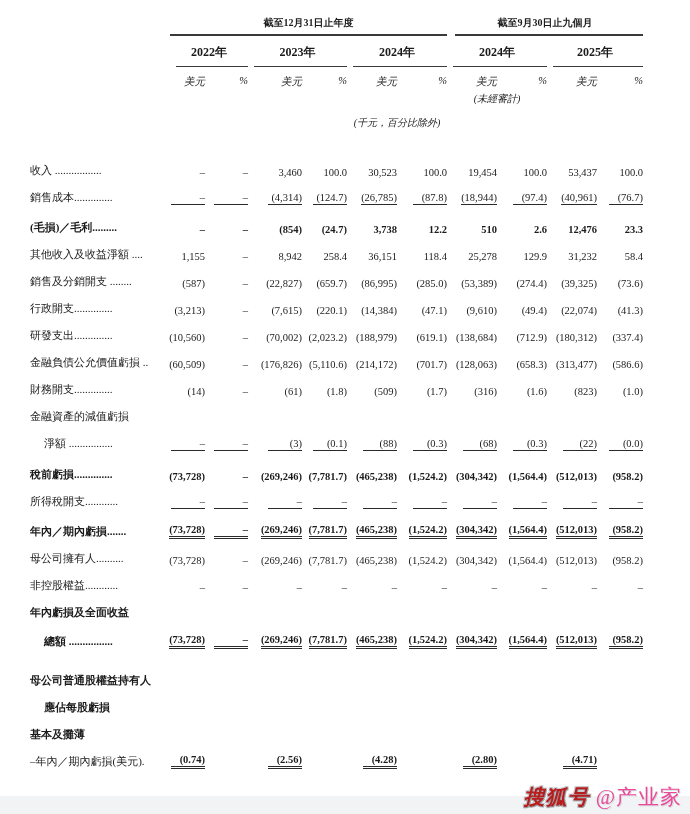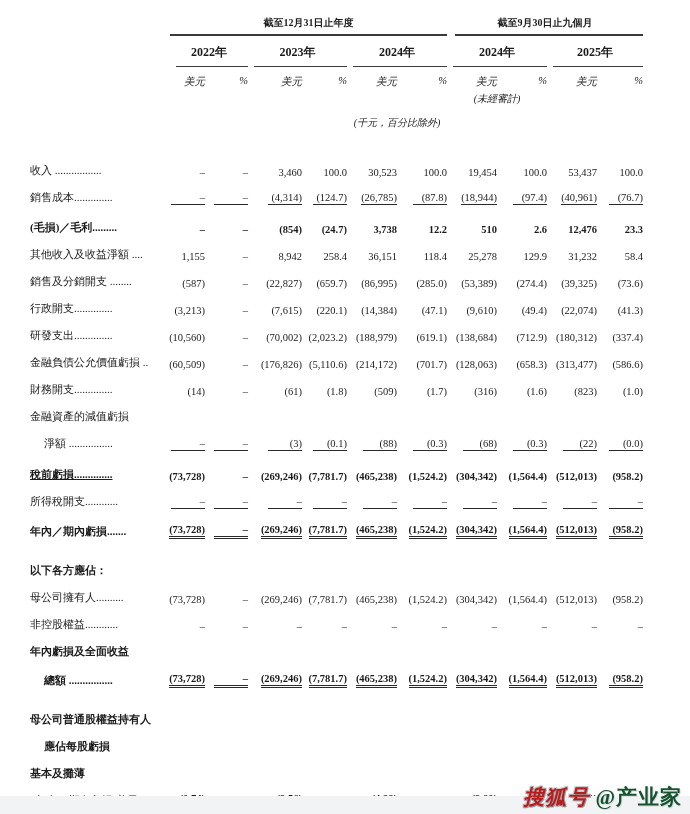--- a/index.html
+++ b/index.html
@@ -48,24 +48,24 @@
   .wm{
     position:absolute;right:8px;bottom:3px;
     font-size:21px;font-weight:bold;font-style:italic;
     white-space:nowrap;letter-spacing:1px;
   }
   .wm1{
     color:#b91c1c;
     text-shadow:1px 1px 0 #9aa0a6,-1px -1px 0 #c6cace,1px -1px 0 #b5bac0,-1px 1px 0 #b5bac0;
   }
   .wm2{
-    color:#14532d;
+    color:#ec4899;
     text-shadow:1px 1px 0 #d8dbde;
     font-style:normal;
-    font-weight:bold;
+    font-weight:normal;
   }
 </style>
 </head>
 <body>
 
 <div class="page">
 
   <div class="hdr">
     <div class="hrow">
       <div class="gtitle g1">截至12月31日止年度</div>
@@ -236,21 +236,21 @@
         <div class="cell"><span class="val">–</span></div>
         <div class="cell"><span class="val">(3)</span></div>
         <div class="cell"><span class="val">(0.1)</span></div>
         <div class="cell"><span class="val">(88)</span></div>
         <div class="cell"><span class="val">(0.3)</span></div>
         <div class="cell"><span class="val">(68)</span></div>
         <div class="cell"><span class="val">(0.3)</span></div>
         <div class="cell"><span class="val">(22)</span></div>
         <div class="cell"><span class="val">(0.0)</span></div>
       </div>
-      <div class="row bold" style="margin-top: 4px; text-decoration: underline;">
+      <div class="row bold" style="margin-top: 4px;">
         <div class="lab">稅前虧損..............</div>
         <div class="cell"><span class="val">(73,728)</span></div>
         <div class="cell"><span class="val">–</span></div>
         <div class="cell"><span class="val">(269,246)</span></div>
         <div class="cell"><span class="val">(7,781.7)</span></div>
         <div class="cell"><span class="val">(465,238)</span></div>
         <div class="cell"><span class="val">(1,524.2)</span></div>
         <div class="cell"><span class="val">(304,342)</span></div>
         <div class="cell"><span class="val">(1,564.4)</span></div>
         <div class="cell"><span class="val">(512,013)</span></div>
@@ -275,23 +275,20 @@
         <div class="cell"><span class="val">–</span></div>
         <div class="cell"><span class="val">(269,246)</span></div>
         <div class="cell"><span class="val">(7,781.7)</span></div>
         <div class="cell"><span class="val">(465,238)</span></div>
         <div class="cell"><span class="val">(1,524.2)</span></div>
         <div class="cell"><span class="val">(304,342)</span></div>
         <div class="cell"><span class="val">(1,564.4)</span></div>
         <div class="cell"><span class="val">(512,013)</span></div>
         <div class="cell"><span class="val">(958.2)</span></div>
       </div>
-      <div class="row bold" style="margin-top: 12px;">
-        <div class="lab">以下各方應佔：</div>
-      </div>
       <div class="row">
         <div class="lab">母公司擁有人..........</div>
         <div class="cell"><span class="val">(73,728)</span></div>
         <div class="cell"><span class="val">–</span></div>
         <div class="cell"><span class="val">(269,246)</span></div>
         <div class="cell"><span class="val">(7,781.7)</span></div>
         <div class="cell"><span class="val">(465,238)</span></div>
         <div class="cell"><span class="val">(1,524.2)</span></div>
         <div class="cell"><span class="val">(304,342)</span></div>
         <div class="cell"><span class="val">(1,564.4)</span></div>

